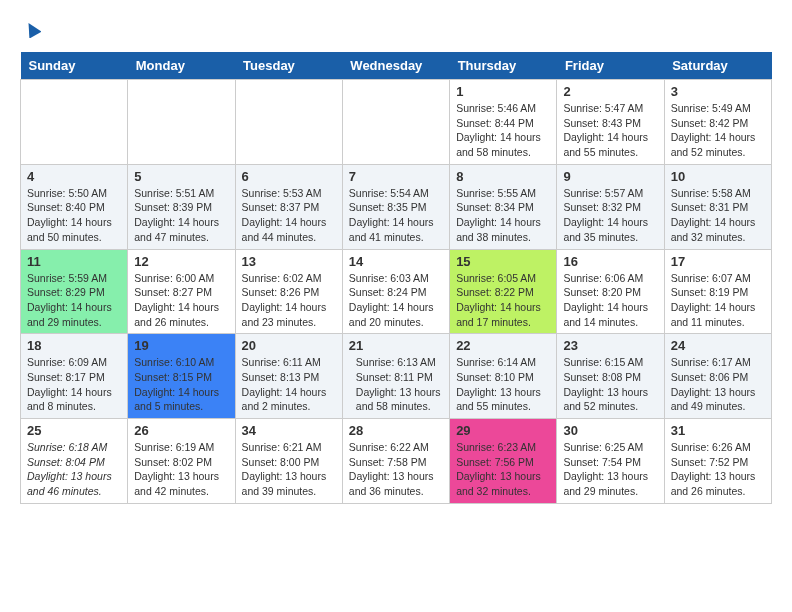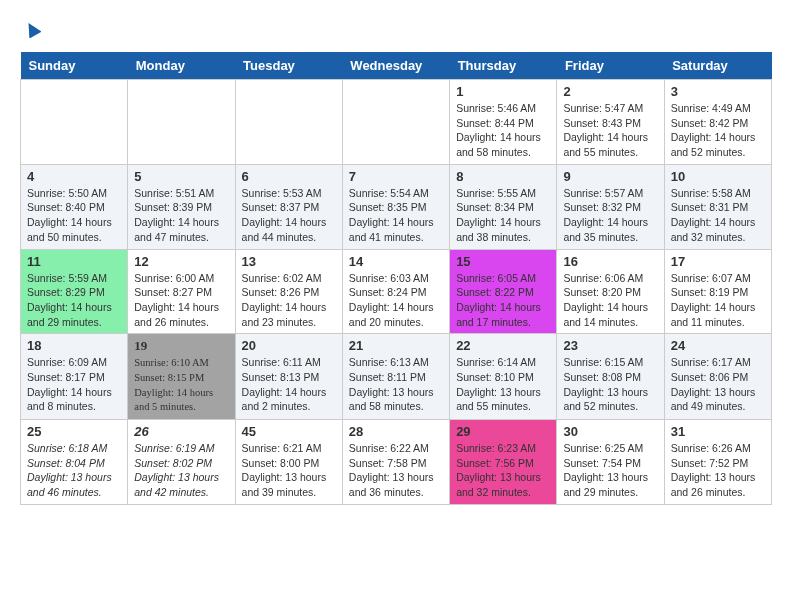--- a/index.html
+++ b/index.html
@@ -132,21 +132,21 @@
         </td>
         <td style="background: rgb(255, 255, 255);">
           <div class="day-number">2</div>
           <div class="day-info" style="white-space: pre-line;">Sunrise: 5:47 AM
 Sunset: 8:43 PM
 Daylight: 14 hours
 and 55 minutes.</div>
         </td>
         <td style="background: rgb(255, 255, 255);">
           <div class="day-number">3</div>
-          <div class="day-info" style="white-space: pre-line;">Sunrise: 4:49 AM
+          <div class="day-info" style="white-space: pre-line;">Sunrise: 5:49 AM
 Sunset: 8:42 PM
 Daylight: 14 hours
 and 52 minutes.</div>
         </td>
       </tr>
       <tr style="background: rgb(245, 245, 245);">
         <td style="background: rgb(240, 244, 248);">
           <div class="day-number">4</div>
           <div class="day-info" style="white-space: pre-line;">Sunrise: 5:50 AM
 Sunset: 8:40 PM
@@ -218,21 +218,21 @@
 Daylight: 14 hours
 and 23 minutes.</div>
         </td>
         <td style="background: rgb(255, 255, 255);">
           <div class="day-number">14</div>
           <div class="day-info" style="white-space: pre-line;">Sunrise: 6:03 AM
 Sunset: 8:24 PM
 Daylight: 14 hours
 and 20 minutes.</div>
         </td>
-        <td style="background: #d946ef;">
+        <td style="background: #bef264;">
           <div class="day-number">15</div>
           <div class="day-info" style="white-space: pre-line;">Sunrise: 6:05 AM
 Sunset: 8:22 PM
 Daylight: 14 hours
 and 17 minutes.</div>
         </td>
         <td style="background: rgb(255, 255, 255);">
           <div class="day-number">16</div>
           <div class="day-info" style="white-space: pre-line;">Sunrise: 6:06 AM
 Sunset: 8:20 PM
@@ -248,37 +248,37 @@
         </td>
       </tr>
       <tr style="background: rgb(245, 245, 245);">
         <td style="background: rgb(240, 244, 248);">
           <div class="day-number">18</div>
           <div class="day-info" style="white-space: pre-line;">Sunrise: 6:09 AM
 Sunset: 8:17 PM
 Daylight: 14 hours
 and 8 minutes.</div>
         </td>
-        <td style="background: #a3a3a3; font-family: Liberation Serif, serif;">
+        <td style="background: #3b82f6;">
           <div class="day-number">19</div>
           <div class="day-info" style="white-space: pre-line;">Sunrise: 6:10 AM
 Sunset: 8:15 PM
 Daylight: 14 hours
 and 5 minutes.</div>
         </td>
         <td style="background: rgb(240, 244, 248);">
           <div class="day-number">20</div>
           <div class="day-info" style="white-space: pre-line;">Sunrise: 6:11 AM
 Sunset: 8:13 PM
 Daylight: 14 hours
 and 2 minutes.</div>
         </td>
         <td style="background: rgb(240, 244, 248);">
           <div class="day-number">21</div>
-          <div class="day-info" style="white-space: pre-line;">Sunrise: 6:13 AM
+          <div class="day-info" style="white-space: pre-line; margin-left: 7px;">Sunrise: 6:13 AM
 Sunset: 8:11 PM
 Daylight: 13 hours
 and 58 minutes.</div>
         </td>
         <td style="background: rgb(240, 244, 248);">
           <div class="day-number">22</div>
           <div class="day-info" style="white-space: pre-line;">Sunrise: 6:14 AM
 Sunset: 8:10 PM
 Daylight: 13 hours
 and 55 minutes.</div>
@@ -299,29 +299,29 @@
         </td>
       </tr>
       <tr>
         <td style="background: rgb(255, 255, 255);">
           <div class="day-number">25</div>
           <div class="day-info" style="white-space: pre-line; font-style: italic;">Sunrise: 6:18 AM
 Sunset: 8:04 PM
 Daylight: 13 hours
 and 46 minutes.</div>
         </td>
-        <td style="background: rgb(255, 255, 255); font-style: italic;">
+        <td style="background: rgb(255, 255, 255);">
           <div class="day-number">26</div>
           <div class="day-info" style="white-space: pre-line;">Sunrise: 6:19 AM
 Sunset: 8:02 PM
 Daylight: 13 hours
 and 42 minutes.</div>
         </td>
         <td style="background: rgb(255, 255, 255);">
-          <div class="day-number">45</div>
+          <div class="day-number">34</div>
           <div class="day-info" style="white-space: pre-line;">Sunrise: 6:21 AM
 Sunset: 8:00 PM
 Daylight: 13 hours
 and 39 minutes.</div>
         </td>
         <td style="background: rgb(255, 255, 255);">
           <div class="day-number">28</div>
           <div class="day-info" style="white-space: pre-line;">Sunrise: 6:22 AM
 Sunset: 7:58 PM
 Daylight: 13 hours

